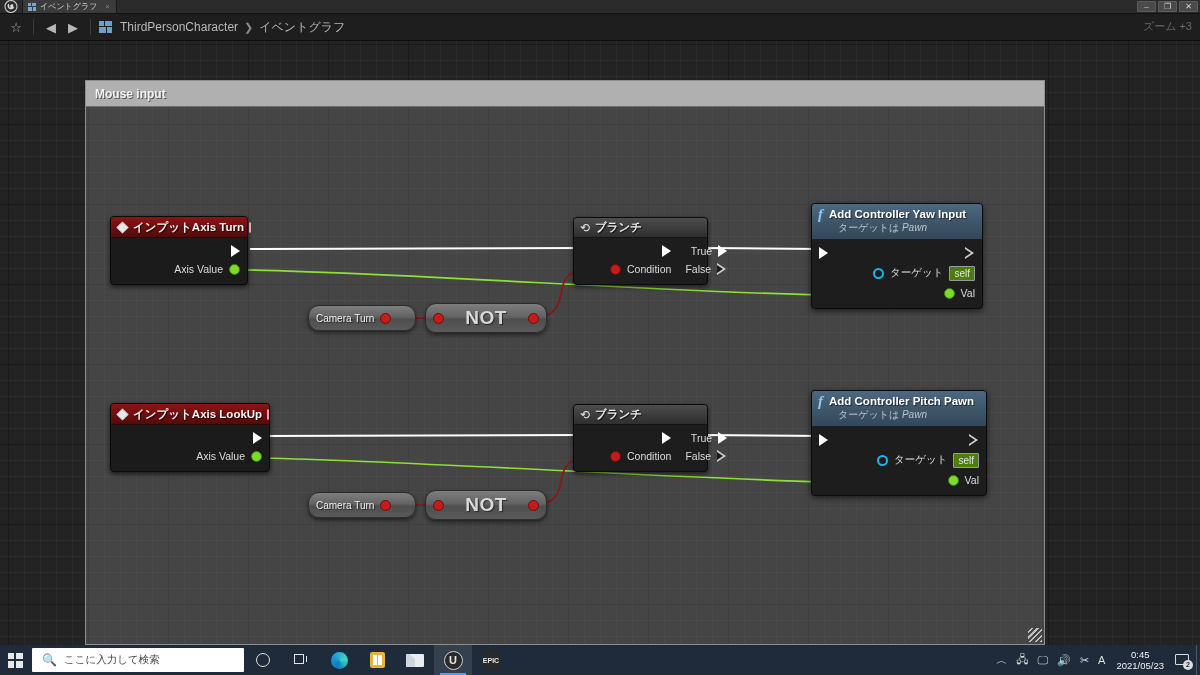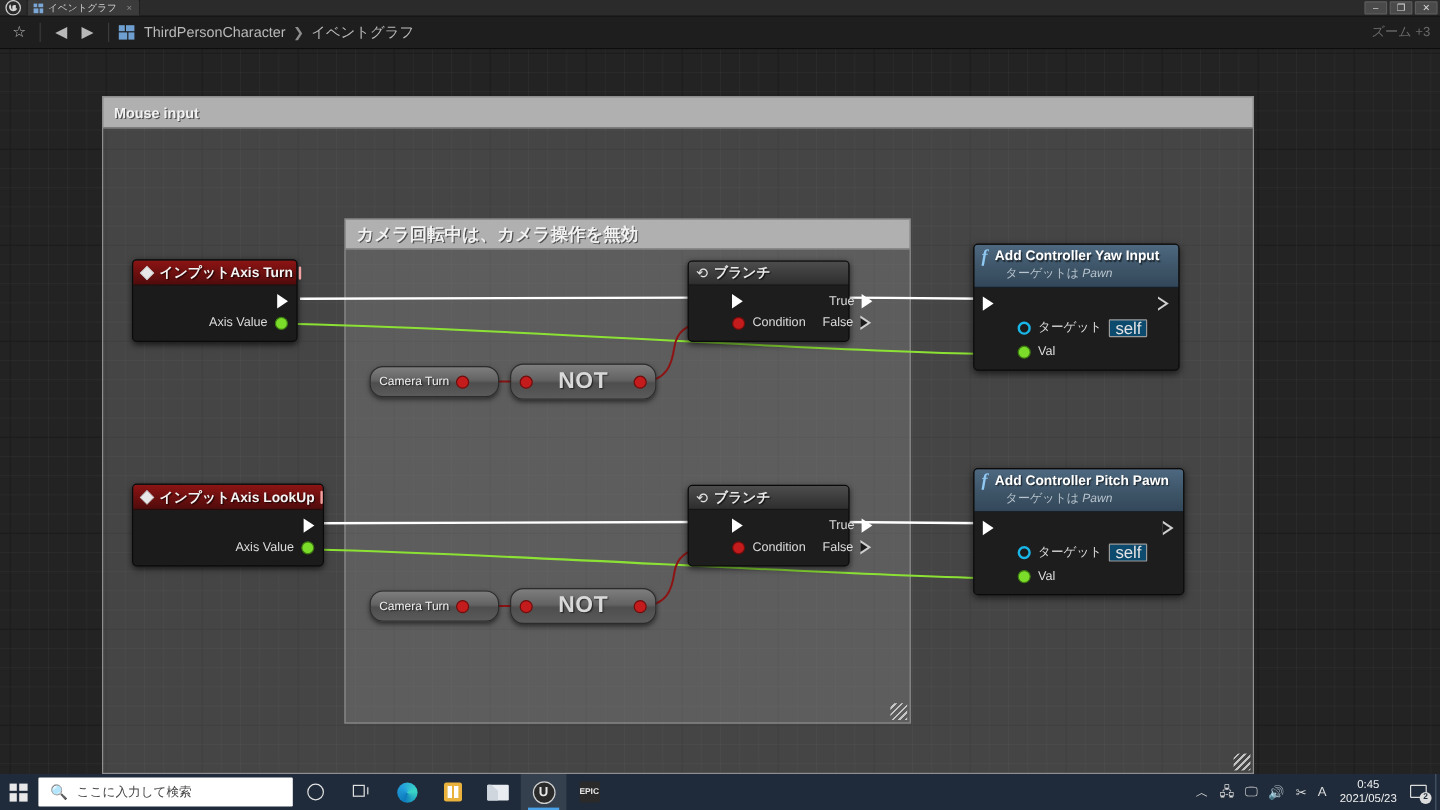--- a/index.html
+++ b/index.html
@@ -147,21 +147,21 @@
     text-shadow: 1px 1px 1px rgba(0,0,0,.7);
   }
   .redsq {
     margin-left: auto; width: 11px; height: 11px;
     background: #d01515; border: 1.5px solid #f0a0a0; border-radius: 1px;
   }
   .nbody { position: relative; padding: 4px 0 6px; }
   .row { display: flex; align-items: center; height: 18px; padding: 0 7px; position: relative; }
   .row .lbl { color: #dcdcdc; font-size: 10.5px; white-space: nowrap; }
   .row.right { justify-content: flex-end; gap: 6px; }
-  .row.left { justify-content: flex-start; gap: 6px; padding-left: 36px; }
+  .row.left { justify-content: flex-end; gap: 6px; padding-left: 36px; }
 
   
   .pin-exec {
     width: 0; height: 0; border-left: 9px solid #ffffff;
     border-top: 6px solid transparent; border-bottom: 6px solid transparent;
   }
   .pin-exec.hollow {
     width: 0; height: 0; border: none;
     position: relative; width: 10px; height: 13px;
   }
@@ -176,22 +176,22 @@
     border-top: 4.5px solid transparent; border-bottom: 4.5px solid transparent;
   }
   .pin-dot { width: 11px; height: 11px; border-radius: 50%; flex: 0 0 11px; }
   .pin-green { background: #7bdc2a; border: 1px solid #3d7a12; }
   .pin-red   { background: #c41c1c; border: 1px solid #6e0d0d; }
   .pin-ring {
     width: 11px; height: 11px; border-radius: 50%; flex: 0 0 11px;
     background: #1b1b1b; border: 2.5px solid #19b6e8;
   }
   .self-box {
-    border: 1px solid #9a9a9a; background: #0c4a6e; color: #e4e4e4;
-    font-size: 14px; padding: 0 4px; line-height: 13px; border-radius: 1px;
+    border: 1px solid #9a9a9a; background: #4d7c0f; color: #e4e4e4;
+    font-size: 10px; padding: 0 4px; line-height: 13px; border-radius: 1px;
   }
 
   
   .node.branch {
     background: #1d1d1d; border: 1px solid #0a0a0a;
     box-shadow: 0 2px 5px rgba(0,0,0,0.6);
   }
   .node.branch .nhead {
     height: 20px; border-radius: 3px 3px 0 0;
     background: linear-gradient(to bottom, #4d4d4d 0%, #3a3a3a 60%, #2e2e2e 100%);
@@ -351,24 +351,20 @@
   </div>
 
   <div class="graph">
 
 
     <div class="comment outer" style="left:85px; top:39px; width:960px; height:565px;">
       <div class="comment-header">Mouse input</div>
       <div class="grip"></div>
     </div>
 
-    <div class="comment inner" style="left:287px; top:141px; width:472px; height:421px;">
-      <div class="comment-header">カメラ回転中は、カメラ操作を無効</div>
-      <div class="grip"></div>
-    </div>
 
     <svg class="wires">
 
       <path d="M250,208 C400,208 440,207 584,207" stroke="#ffffff" stroke-width="2" fill="none"></path>
 
       <path d="M248,229 C430,233 640,250 822,254" stroke="#8ce234" stroke-width="1.7" fill="none"></path>
 
       <path d="M404,277 C415,277 424,277 436,277" stroke="#8c1414" stroke-width="1.7" fill="none"></path>
 
       <path d="M534,277 C556,277 560,262 562,248 C564,236 572,229 586,229" stroke="#8c1414" stroke-width="1.7" fill="none"></path>

